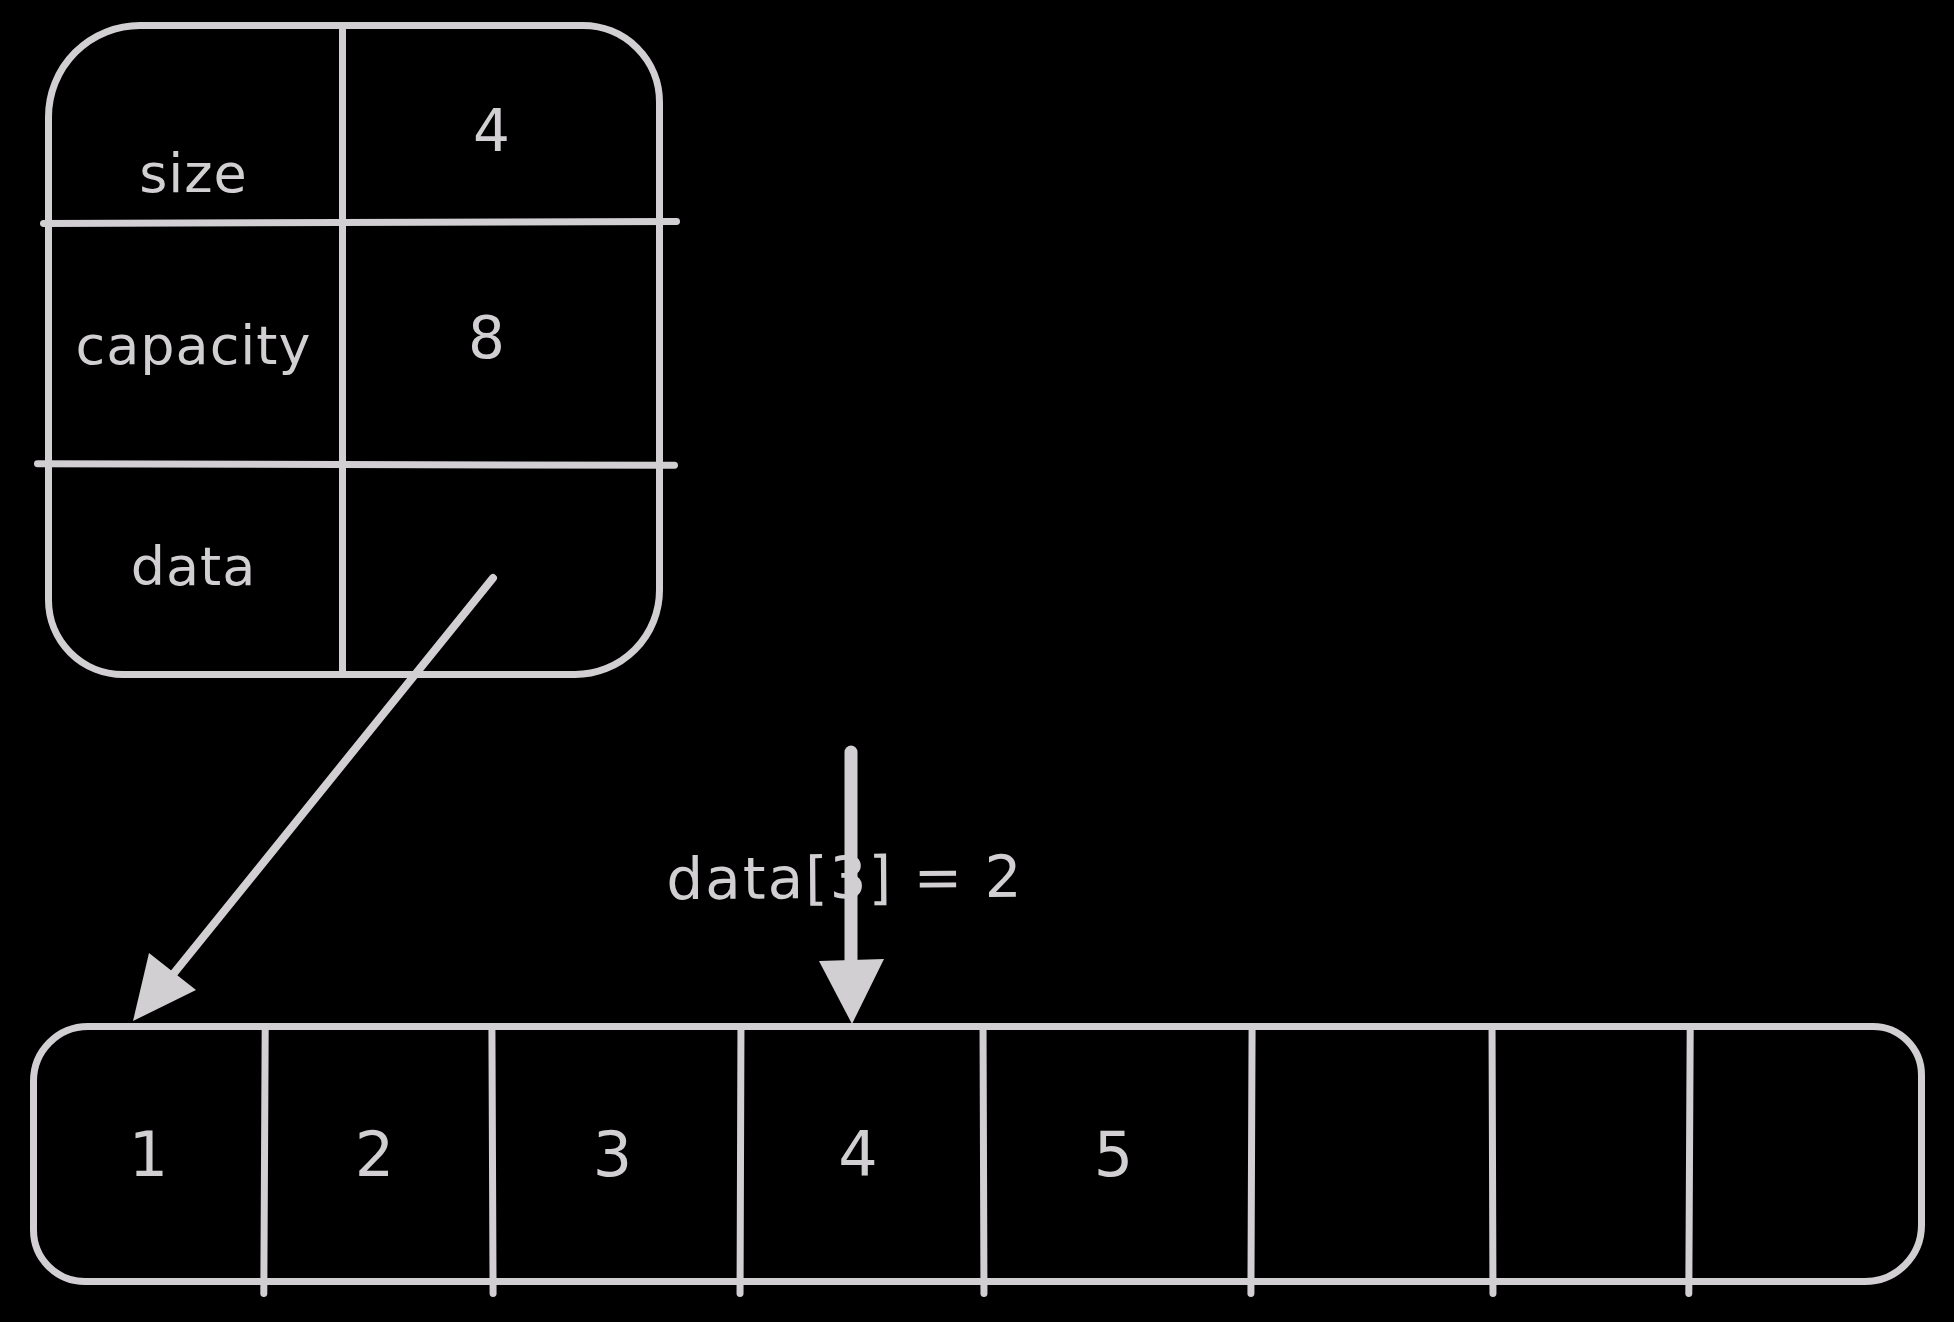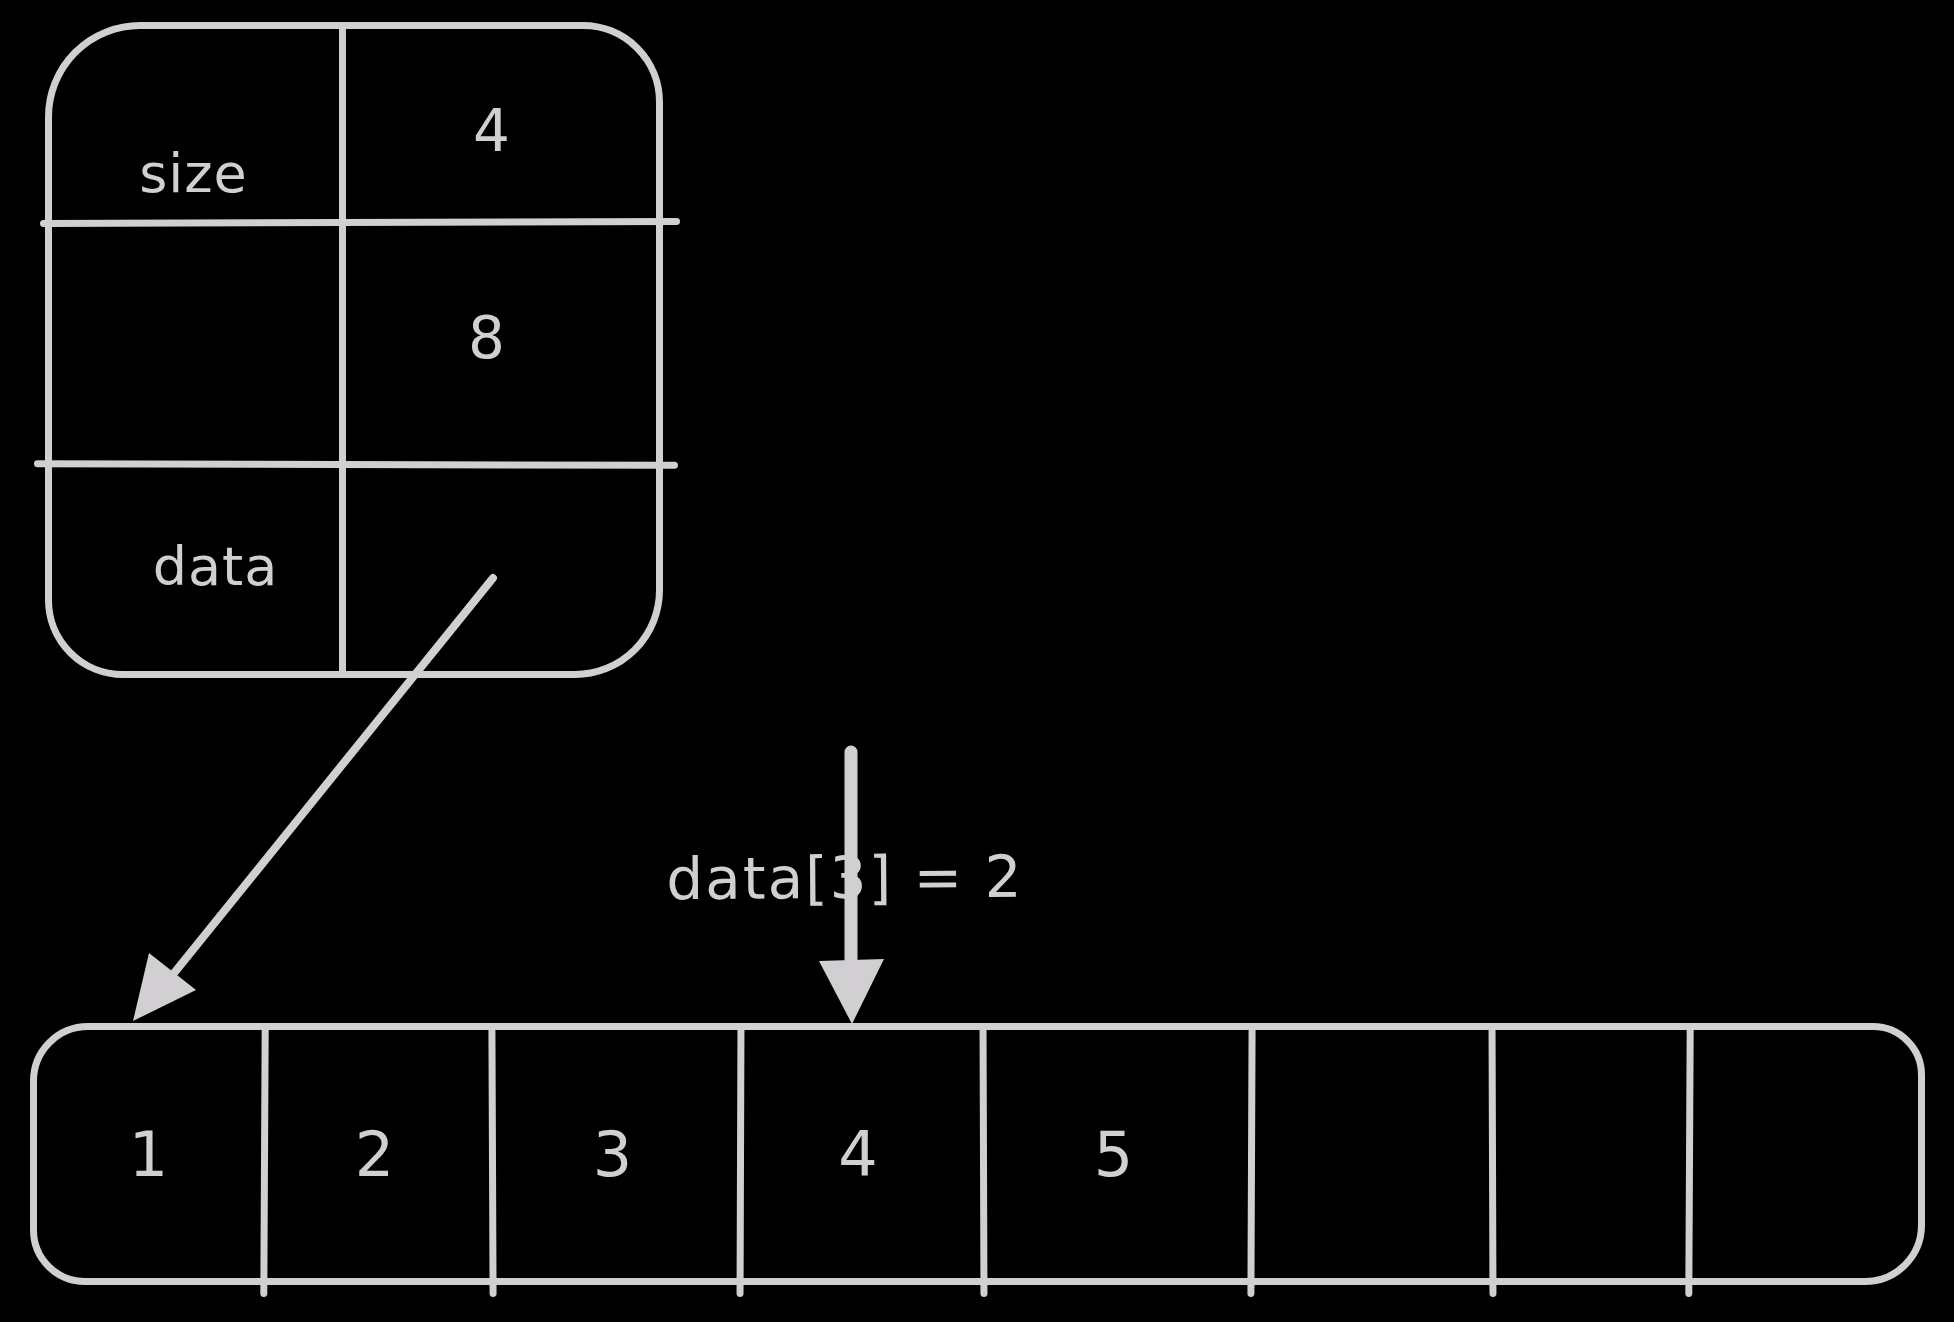--- a/index.html
+++ b/index.html
@@ -46,21 +46,21 @@
     align-items: center;
     justify-content: center;
     letter-spacing: 1px;
   }
   .struct-label { font-size: 54px; }
   .struct-value { font-size: 58px; }
   .c-size-l  { left: 45px;  top: 30px;  width: 297px; height: 190px; margin-top: 48px; }
   .c-size-v  { left: 342px; top: 36px;  width: 300px; height: 190px; }
   .c-cap-l   { left: 45px;  top: 226px; width: 297px; height: 238px; }
   .c-cap-v   { left: 342px; top: 222px; width: 290px; height: 232px; }
-  .c-data-l  { left: 45px;  top: 466px; width: 297px; height: 200px; padding-left: 22px; }
+  .c-data-l  { left: 45px;  top: 466px; width: 297px; height: 200px; }
   
   .annotation {
     position: absolute;
     left: 845px; top: 878px;
     transform: translate(-50%, -50%) rotate(-0.4deg);
     font-size: 58px;
     white-space: nowrap;
     letter-spacing: 2px;
   }
   
@@ -106,20 +106,21 @@
 <div class="canvas">
 
   <div class="struct-box"></div>
   <div class="vline struct-col-divider"></div>
   <div class="hline struct-row-div1"></div>
   <div class="hline struct-row-div2"></div>
 
   <div class="cell struct-label c-size-l">size</div>
   <div class="cell struct-value c-size-v">4</div>
 
+  <div class="cell struct-label c-cap-l">capacity</div>
   <div class="cell struct-value c-cap-v">8</div>
 
   <div class="cell struct-label c-data-l">data</div>
 
   <svg class="arrows-svg" viewBox="0 0 1954 1322" xmlns="http://www.w3.org/2000/svg">
 
     <g>
       <line x1="493" y1="578" x2="162" y2="988" stroke="#d2cfd3" stroke-width="8" stroke-linecap="round"></line>
       <polygon points="133,1021 149,953 196,990" fill="#d2cfd3"></polygon>
     </g>

